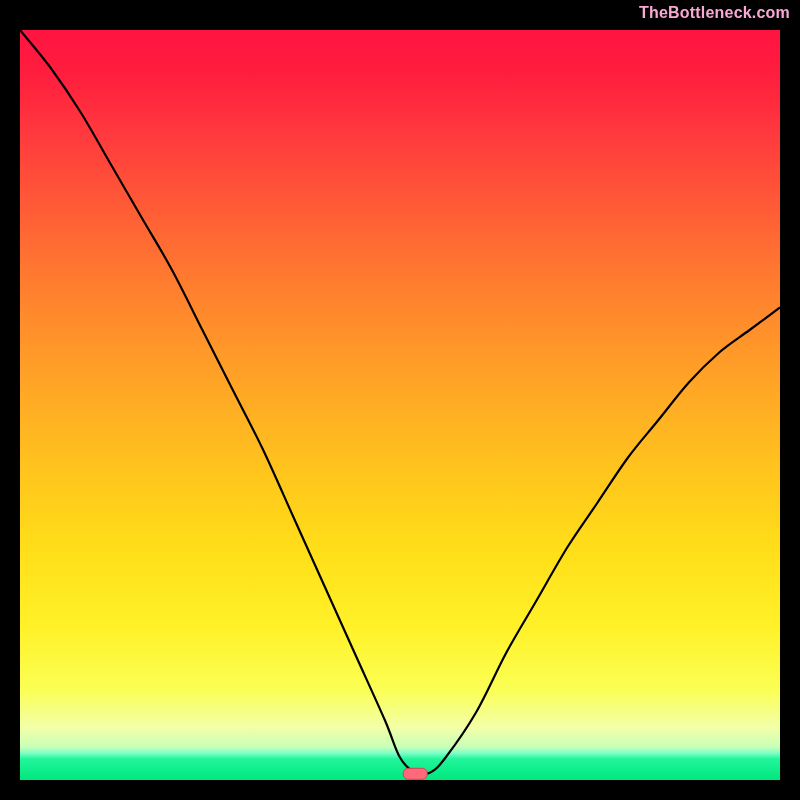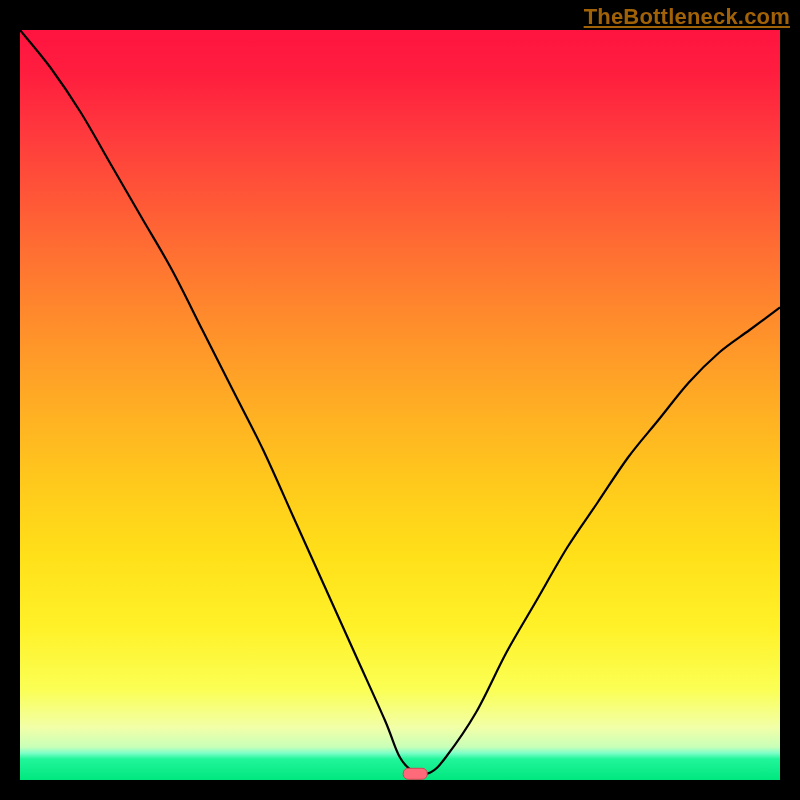--- a/index.html
+++ b/index.html
@@ -14,26 +14,25 @@
   .frame {
     position: relative;
     width: 800px;
     height: 800px;
     background: #000;
   }
   .watermark {
     position: absolute;
     top: 4px;
     right: 10px;
-    color: #a16207;
-    font-size: 22px;
+    color: #f9a8d4;
+    font-size: 16px;
     font-weight: 600;
     letter-spacing: 0.2px;
     z-index: 10;
-    text-decoration: underline;
   }
   .plot-area {
     position: absolute;
     left: 20px;
     top: 30px;
     width: 760px;
     height: 750px;
     overflow: hidden;
   }
   

